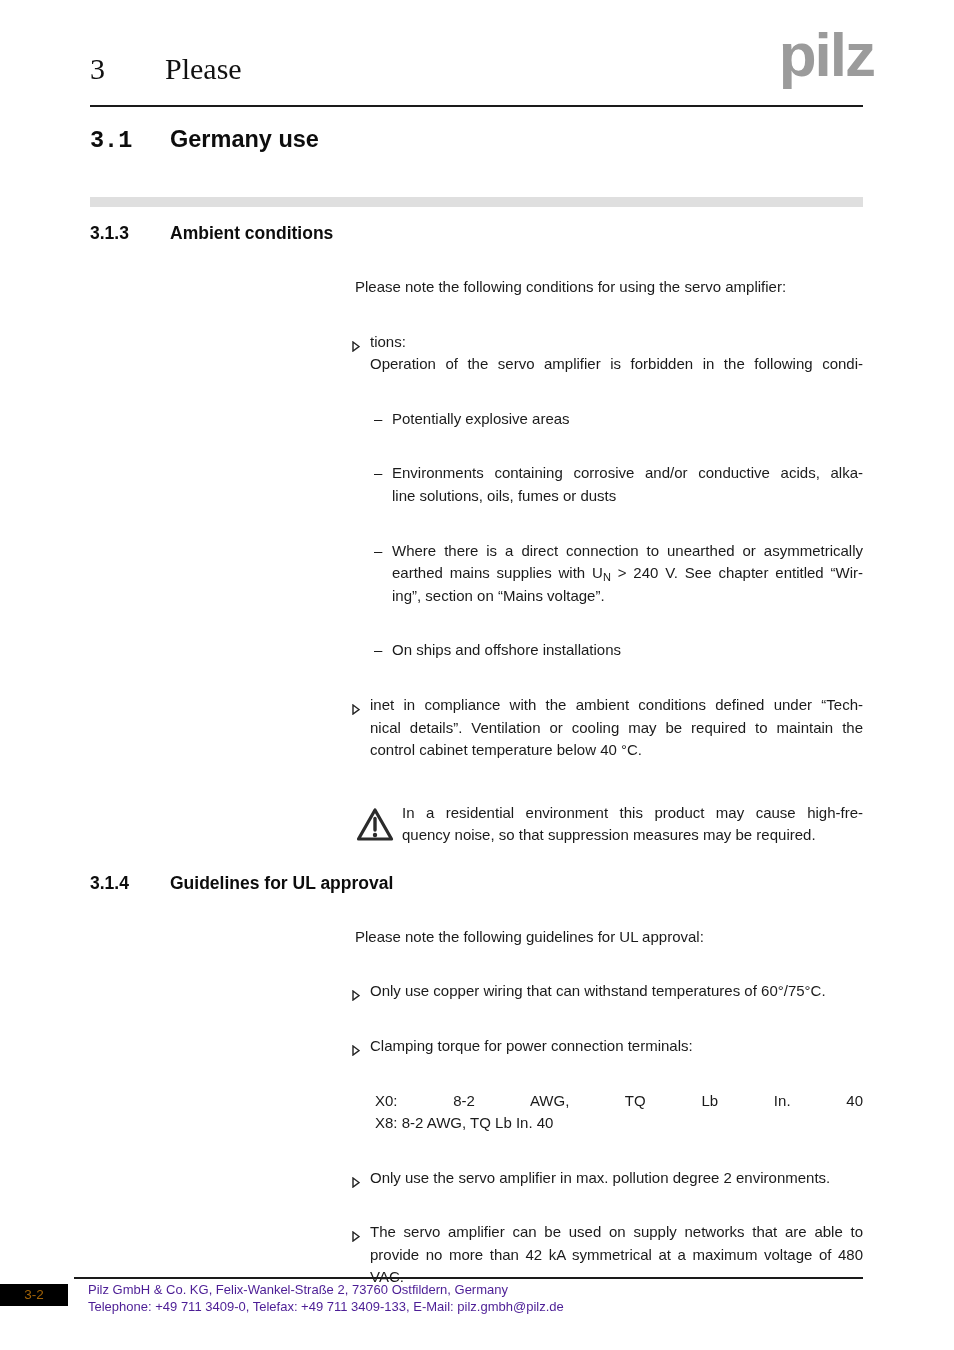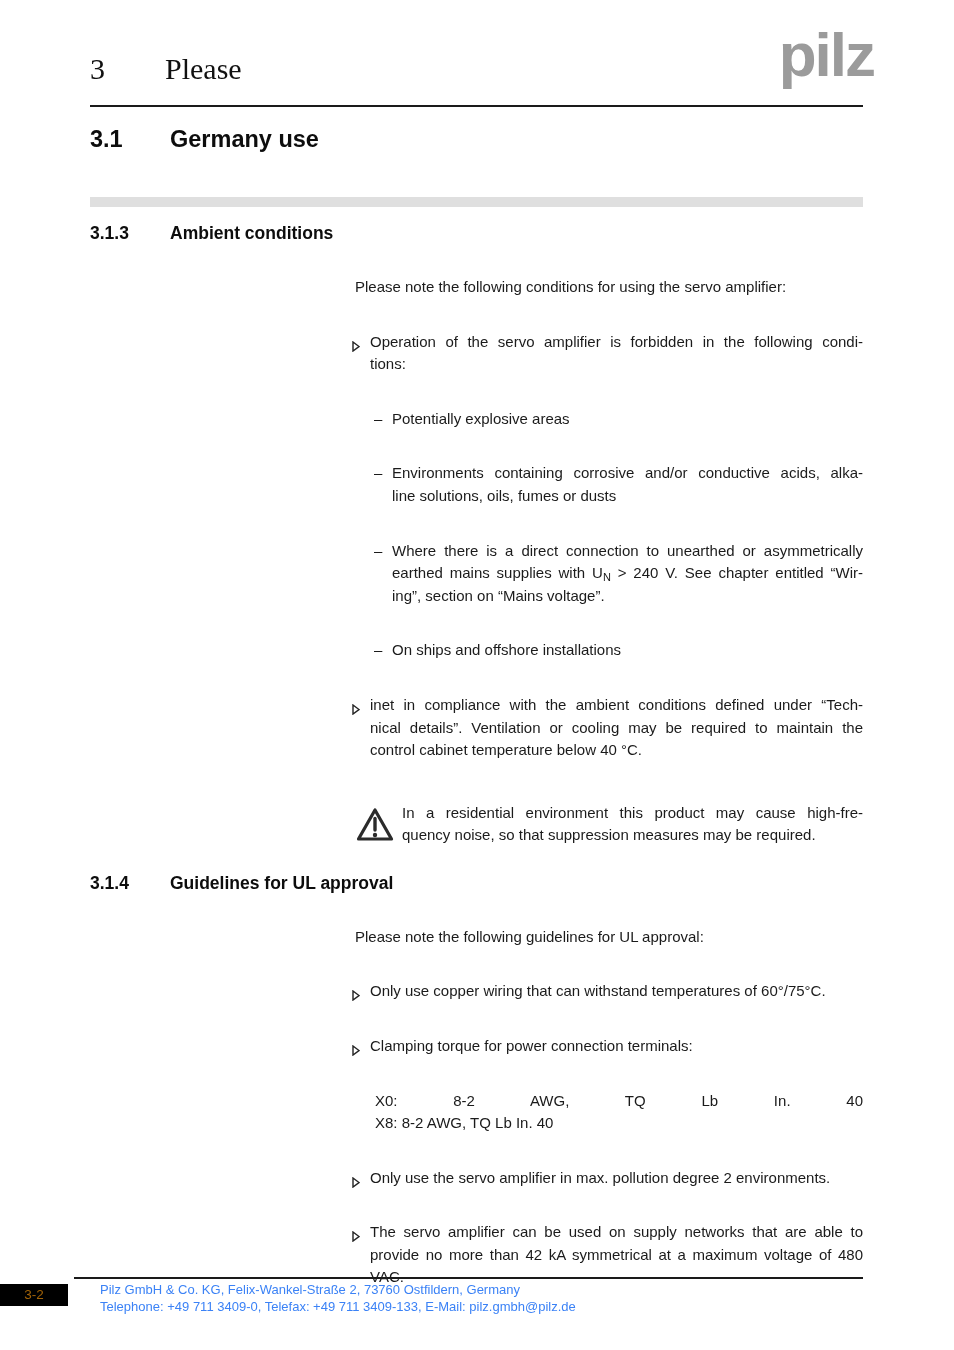--- a/index.html
+++ b/index.html
@@ -22,21 +22,21 @@
   #logo {
     position:absolute; left:744px; top:16px; width:130px; height:80px;
     font-family:"Liberation Sans", sans-serif;
     font-weight:bold; font-size:62px; line-height:78px;
     letter-spacing:-2px; text-align:right;
   }
   #header-rule { position:absolute; left:90px; top:105px; width:773px; height:2px; background:#1a1a1a; }
 
   
   #section-title { position:absolute; left:90px; top:125px; font-size:23.5px; font-weight:bold; line-height:28px; color:#0d0d0d; }
-  #section-title .s-num { display:inline-block; width:80px; }
+  #section-title .s-num { display:inline-block; width:80px;font-family:Liberation Mono, monospace; }
   #gray-bar { position:absolute; left:90px; top:197px; width:773px; height:10px; }
 
   
   #main { position:absolute; left:90px; top:222px; width:773px; }
   .h3 { font-size:17.5px; font-weight:bold; line-height:22px; color:#0d0d0d; }
   .h3 .s-num { display:inline-block; width:80px; }
   .h3.second { margin-top:24px; }
 
   .body { margin-left:265px; width:508px; font-size:15px; color:#1b1b1b; }
   .body.first { margin-top:21px; }
@@ -56,21 +56,21 @@
   .warning { margin-top:40px; padding-left:47px; position:relative; min-height:46px; }
   .warning .wicon { position:absolute; left:0; top:4px; width:40px; height:38px; }
   .warning .wtitle { font-weight:bold; line-height:22.6px; }
 
   
   #footer-rule { position:absolute; left:74px; top:1277px; width:789px; height:2px; background:#1a1a1a; }
   #page-number {
     position:absolute; left:0; top:1284px; width:68px; height:22px;
     background:#000; color:#a16207; font-size:13.5px; line-height:22px; text-align:center;
   }
-  #footer-text { position:absolute; left:100px; top:1282px; font-size:13px; line-height:16.5px; color:#3b82f6; }
+  #footer-text { position:absolute; left:88px; top:1282px; font-size:13px; line-height:16.5px; color:#4c1d95; }
 </style>
 </head>
 <body>
 
 <div id="page">
 
   <div id="chapter-header">
     <span class="ch-num">3</span><span>Please</span>
   </div>
 
@@ -89,22 +89,22 @@
       <span class="s-num">3.1.3</span><span>Ambient conditions</span>
     </div>
     <div class="body first">
         <div class="blk para">
           <div class="ln">Please note the following conditions for using the servo amplifier:</div>
         </div>
         <div class="blk bullet">
           <span class="mk"><svg width="8" height="11" viewBox="0 0 8 11">
               <path d="M1 1 L7 5.5 L1 10 Z" fill="none" stroke="#222" stroke-width="1.4" stroke-linejoin="miter"></path>
             </svg></span>
+          <div class="ln">tions:</div>
           <div class="ln j">Operation of the servo amplifier is forbidden in the following condi-</div>
-          <div class="ln">tions:</div>
         </div>
         <div class="blk dash">
           <span class="mk">–</span>
           <div class="ln">Potentially explosive areas</div>
         </div>
         <div class="blk dash">
           <span class="mk">–</span>
           <div class="ln j">Environments containing corrosive and/or conductive acids, alka-</div>
           <div class="ln">line solutions, oils, fumes or dusts</div>
         </div>

